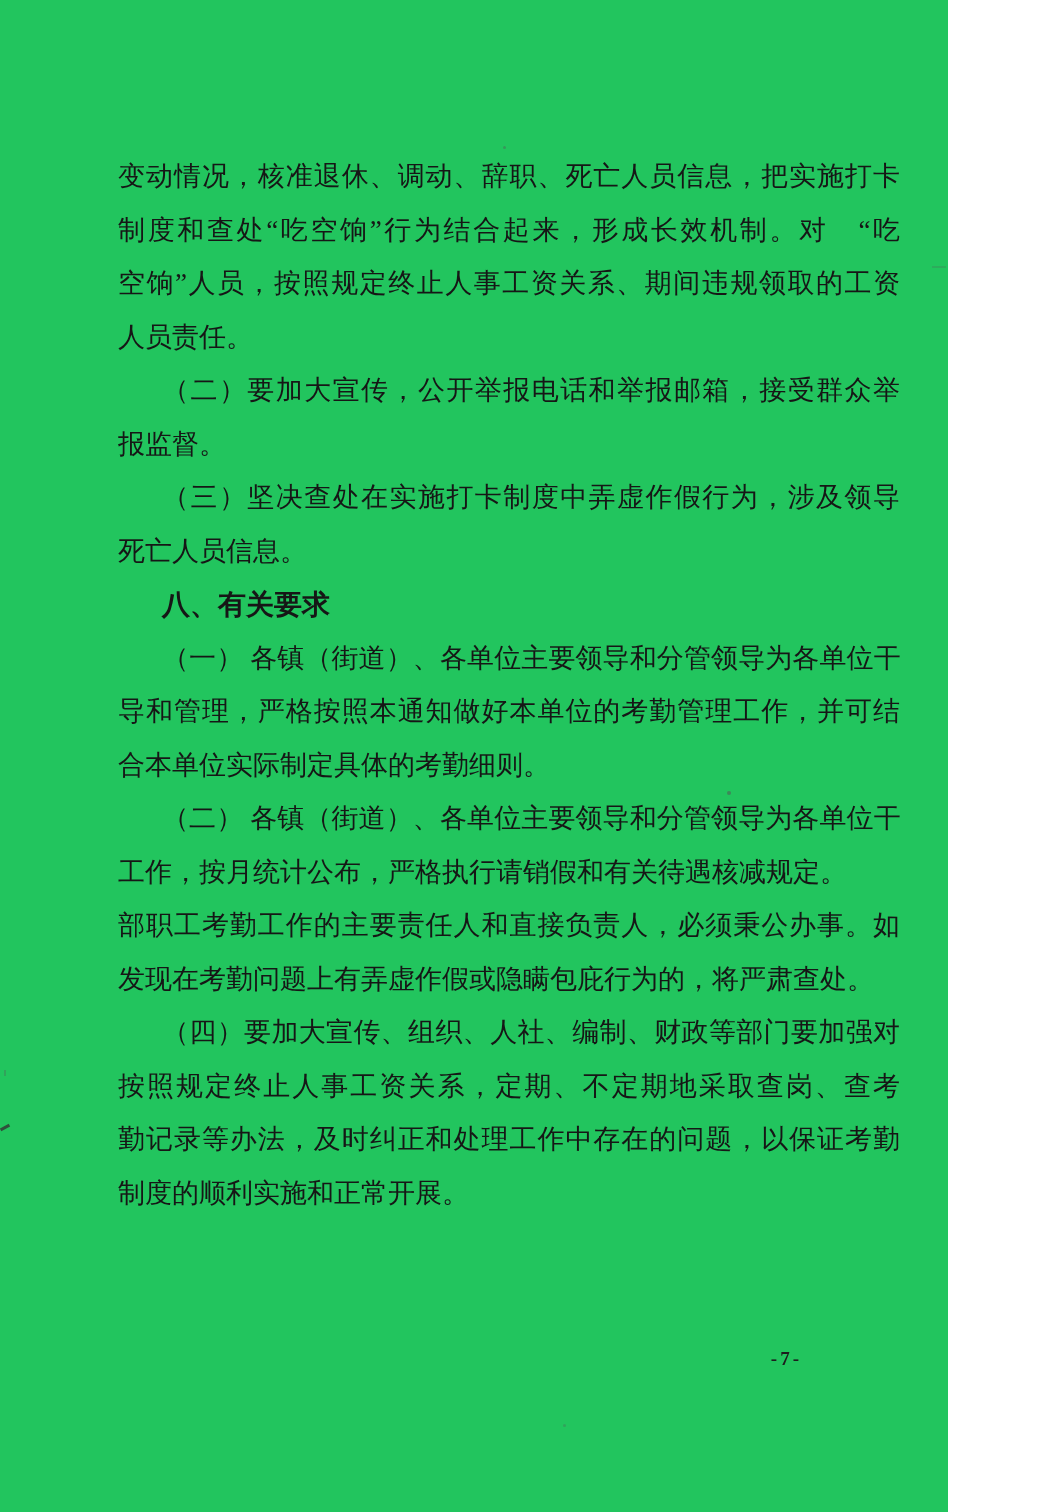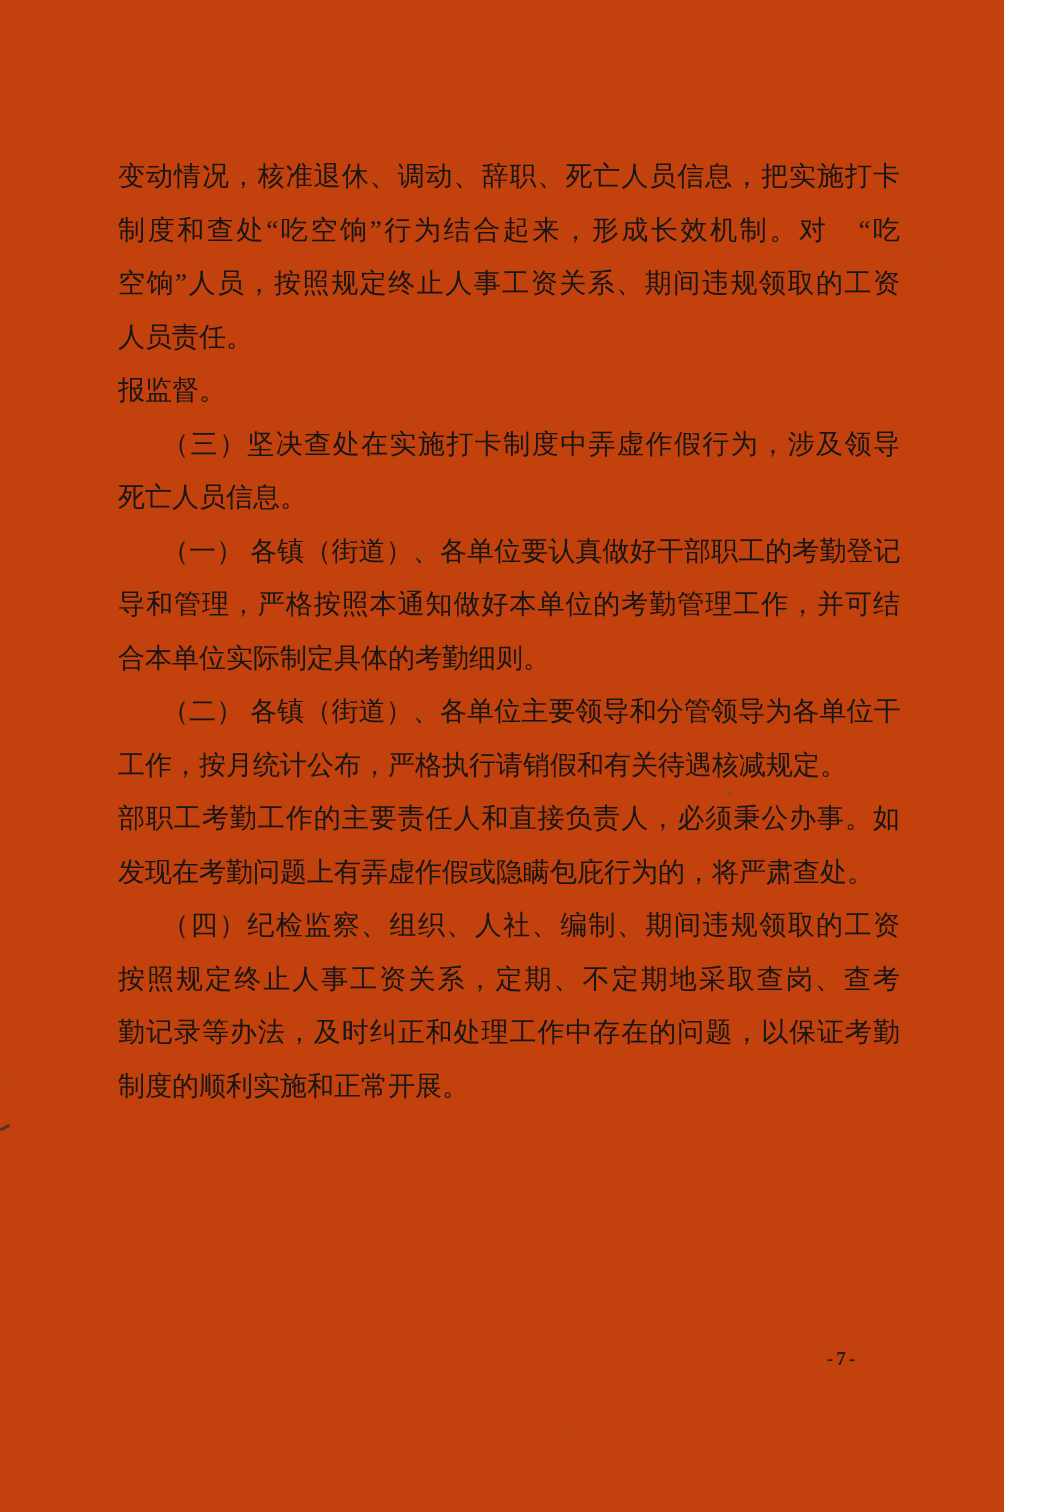--- a/index.html
+++ b/index.html
@@ -2,26 +2,27 @@
 <html><head>
 <meta charset="utf-8">
 <style>
   html, body {
     margin: 0;
     padding: 0;
     background: #ffffff;
   }
   .page {
     position: relative;
-    width: 1004px;
+    width: 918px;
     height: 1512px;
-    background: #c2410c;
+    background: #22c55e;
     overflow: hidden;
     font-family: "Liberation Serif", "DejaVu Serif", serif;
     color: #161616;
+    padding-left: 30px;
   }
   .content {
     position: absolute;
     left: 118px;
     top: 150px;
     width: 782px;
     font-size: 27px;
     line-height: 53.5px;
   }
   .line {
@@ -77,31 +78,33 @@
 </head>
 <body>
 
 <div class="page">
 
   <div class="content">
     <div class="line j">变动情况，核准退休、调动、辞职、死亡人员信息，把实施打卡</div>
     <div class="line j">制度和查处“吃空饷”行为结合起来，形成长效机制。对　“吃</div>
     <div class="line j">空饷”人员，按照规定终止人事工资关系、期间违规领取的工资</div>
     <div class="line">人员责任。</div>
+    <div class="line j indent">（二）要加大宣传，公开举报电话和举报邮箱，接受群众举</div>
     <div class="line">报监督。</div>
     <div class="line j indent">（三）坚决查处在实施打卡制度中弄虚作假行为，涉及领导</div>
     <div class="line">死亡人员信息。</div>
-    <div class="line j indent tight">（一） 各镇（街道）、各单位要认真做好干部职工的考勤登记</div>
+    <div class="line indent heading">八、有关要求</div>
+    <div class="line j indent tight">（一） 各镇（街道）、各单位主要领导和分管领导为各单位干</div>
     <div class="line j">导和管理，严格按照本通知做好本单位的考勤管理工作，并可结</div>
     <div class="line">合本单位实际制定具体的考勤细则。</div>
     <div class="line j indent tight">（二） 各镇（街道）、各单位主要领导和分管领导为各单位干</div>
     <div class="line">工作，按月统计公布，严格执行请销假和有关待遇核减规定。</div>
     <div class="line j">部职工考勤工作的主要责任人和直接负责人，必须秉公办事。如</div>
     <div class="line">发现在考勤问题上有弄虚作假或隐瞒包庇行为的，将严肃查处。</div>
-    <div class="line j indent">（四）纪检监察、组织、人社、编制、期间违规领取的工资</div>
+    <div class="line j indent">（四）要加大宣传、组织、人社、编制、财政等部门要加强对</div>
     <div class="line j">按照规定终止人事工资关系，定期、不定期地采取查岗、查考</div>
     <div class="line j">勤记录等办法，及时纠正和处理工作中存在的问题，以保证考勤</div>
     <div class="line">制度的顺利实施和正常开展。</div>
   </div>
 
   <div class="pagenum">-7-</div>
 
   <div class="artifact tick-left"></div>
   <div class="artifact speck-1"></div>
   <div class="artifact speck-2"></div>

